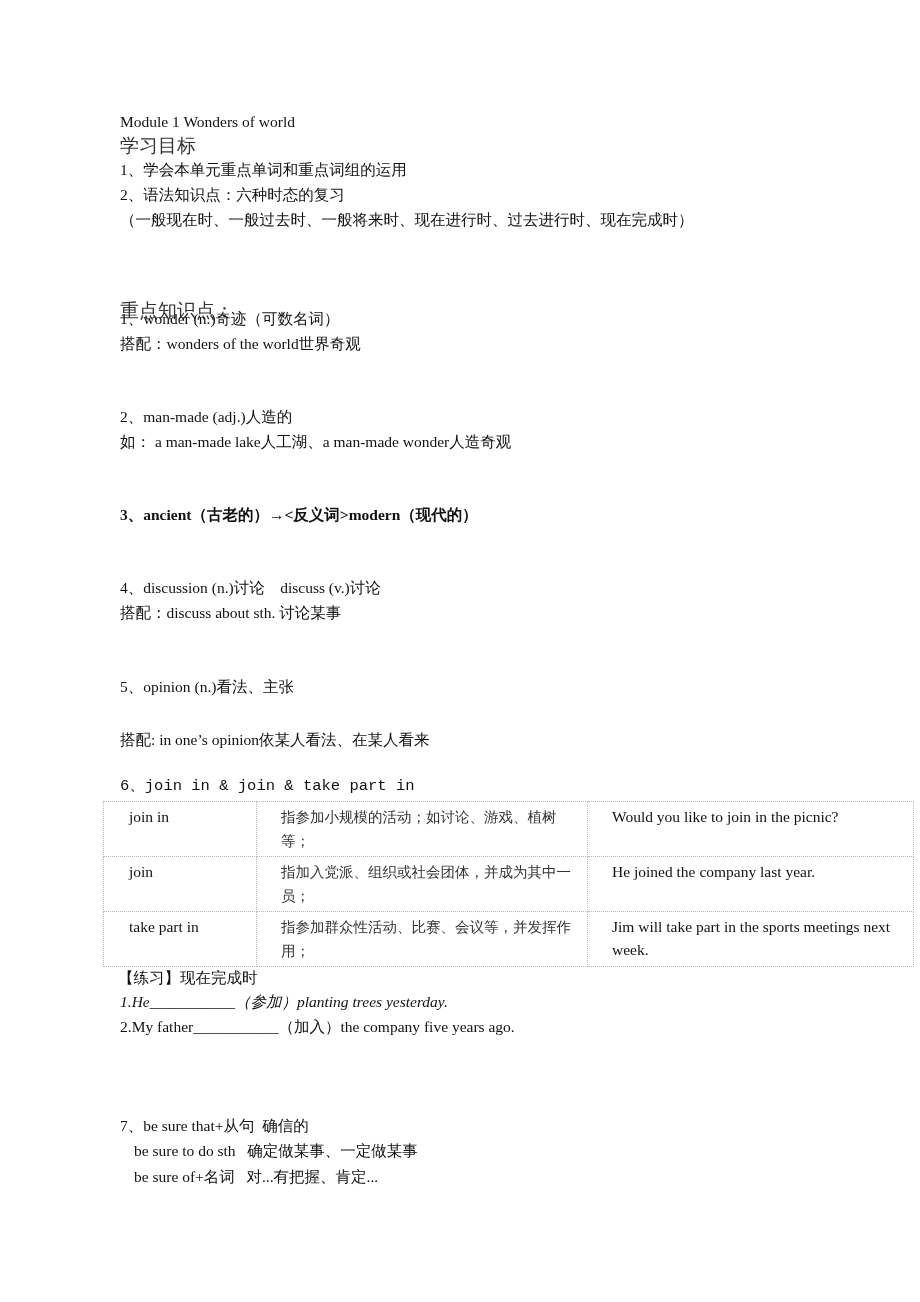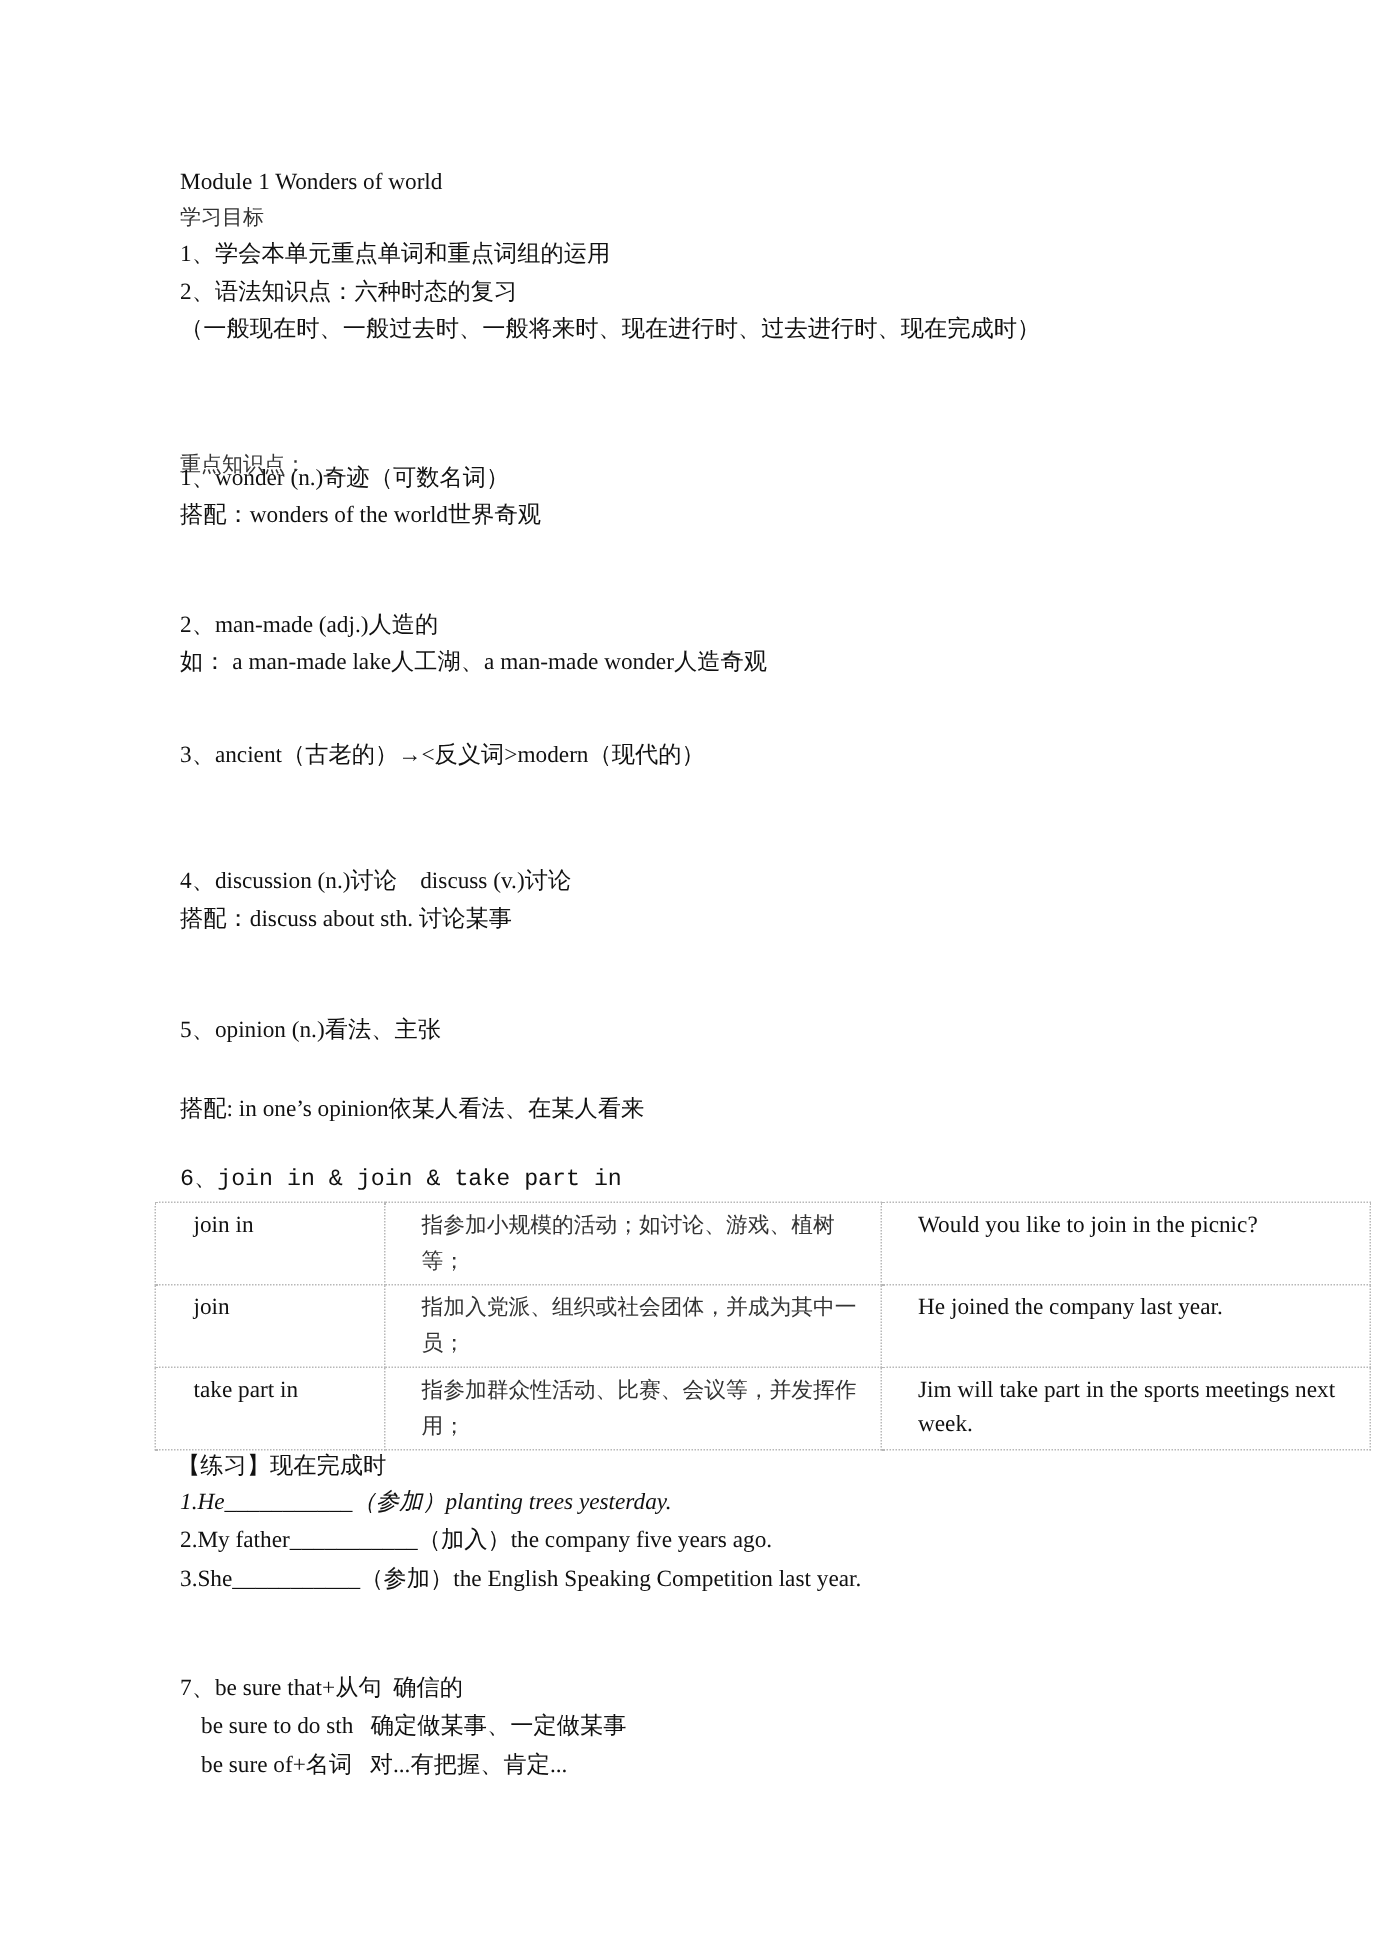--- a/index.html
+++ b/index.html
@@ -23,21 +23,21 @@
   }
   .line {
     position: absolute;
     left: 120px;
     white-space: pre;
     line-height: 20px;
     height: 20px;
   }
   .cn {
     font-family: "DejaVu Sans", sans-serif;
-    font-size: 14px;
+    font-size: 19px;
     color: #333;
   }
   .indent { left: 134px; }
 
   table.compare {
     position: absolute;
     left: 103px;
     top: 801px;
     width: 713px;
     border-collapse: collapse;
@@ -74,21 +74,21 @@
   <div class="line" style="top:210px;">（一般现在时、一般过去时、一般将来时、现在进行时、过去进行时、现在完成时）</div>
 
   <div class="line cn" style="top:300px;">重点知识点：</div>
 
   <div class="line" style="top:309px;">1、wonder (n.)奇迹（可数名词）</div>
   <div class="line" style="top:334px;">搭配：wonders of the world世界奇观</div>
 
   <div class="line" style="top:407px;">2、man-made (adj.)人造的</div>
   <div class="line" style="top:432px;">如： a man-made lake人工湖、a man-made wonder人造奇观</div>
 
-  <div class="line" style="top:494px;">3、ancient（古老的）→&lt;反义词&gt;modern（现代的）</div>
+  <div class="line" style="top:505px;font-weight:bold;">3、ancient（古老的）→&lt;反义词&gt;modern（现代的）</div>
 
   <div class="line" style="top:578px;">4、discussion (n.)讨论    discuss (v.)讨论</div>
   <div class="line" style="top:603px;">搭配：discuss about sth. 讨论某事</div>
 
   <div class="line" style="top:677px;">5、opinion (n.)看法、主张</div>
   <div class="line" style="top:702px;margin-top:28px;">搭配: in one’s opinion依某人看法、在某人看来</div>
 
   <div class="line" style="top:776px;font-family:Liberation Mono, monospace;">6、join in &amp; join &amp; take part in</div>
 
   <table class="compare">
@@ -107,19 +107,18 @@
       <td class="c1">take part in</td>
       <td class="c2"><span>指参加群众性活动、比赛、会议等，并发挥作用；</span></td>
       <td class="c3">Jim will take part in the sports meetings next week.</td>
     </tr>
   </tbody>
     </table>
 
   <div class="line" style="top:968px; left:118px;">【练习】现在完成时</div>
   <div class="line" style="top:992px;font-style:italic;">1.He___________（参加）planting trees yesterday.</div>
   <div class="line" style="top:1017px;">2.My father___________（加入）the company five years ago.</div>
-  <div class="line" style="top:1043px;">3.She___________（参加）the English Speaking Competition last year.</div>
 
   <div class="line" style="top:1116px;font-family:Liberation Serif, serif;">7、be sure that+从句  确信的</div>
   <div class="line indent" style="top:1141px;">be sure to do sth   确定做某事、一定做某事</div>
   <div class="line indent" style="top:1167px;">be sure of+名词   对...有把握、肯定...</div>
 
 </div>
 
 </body></html>

